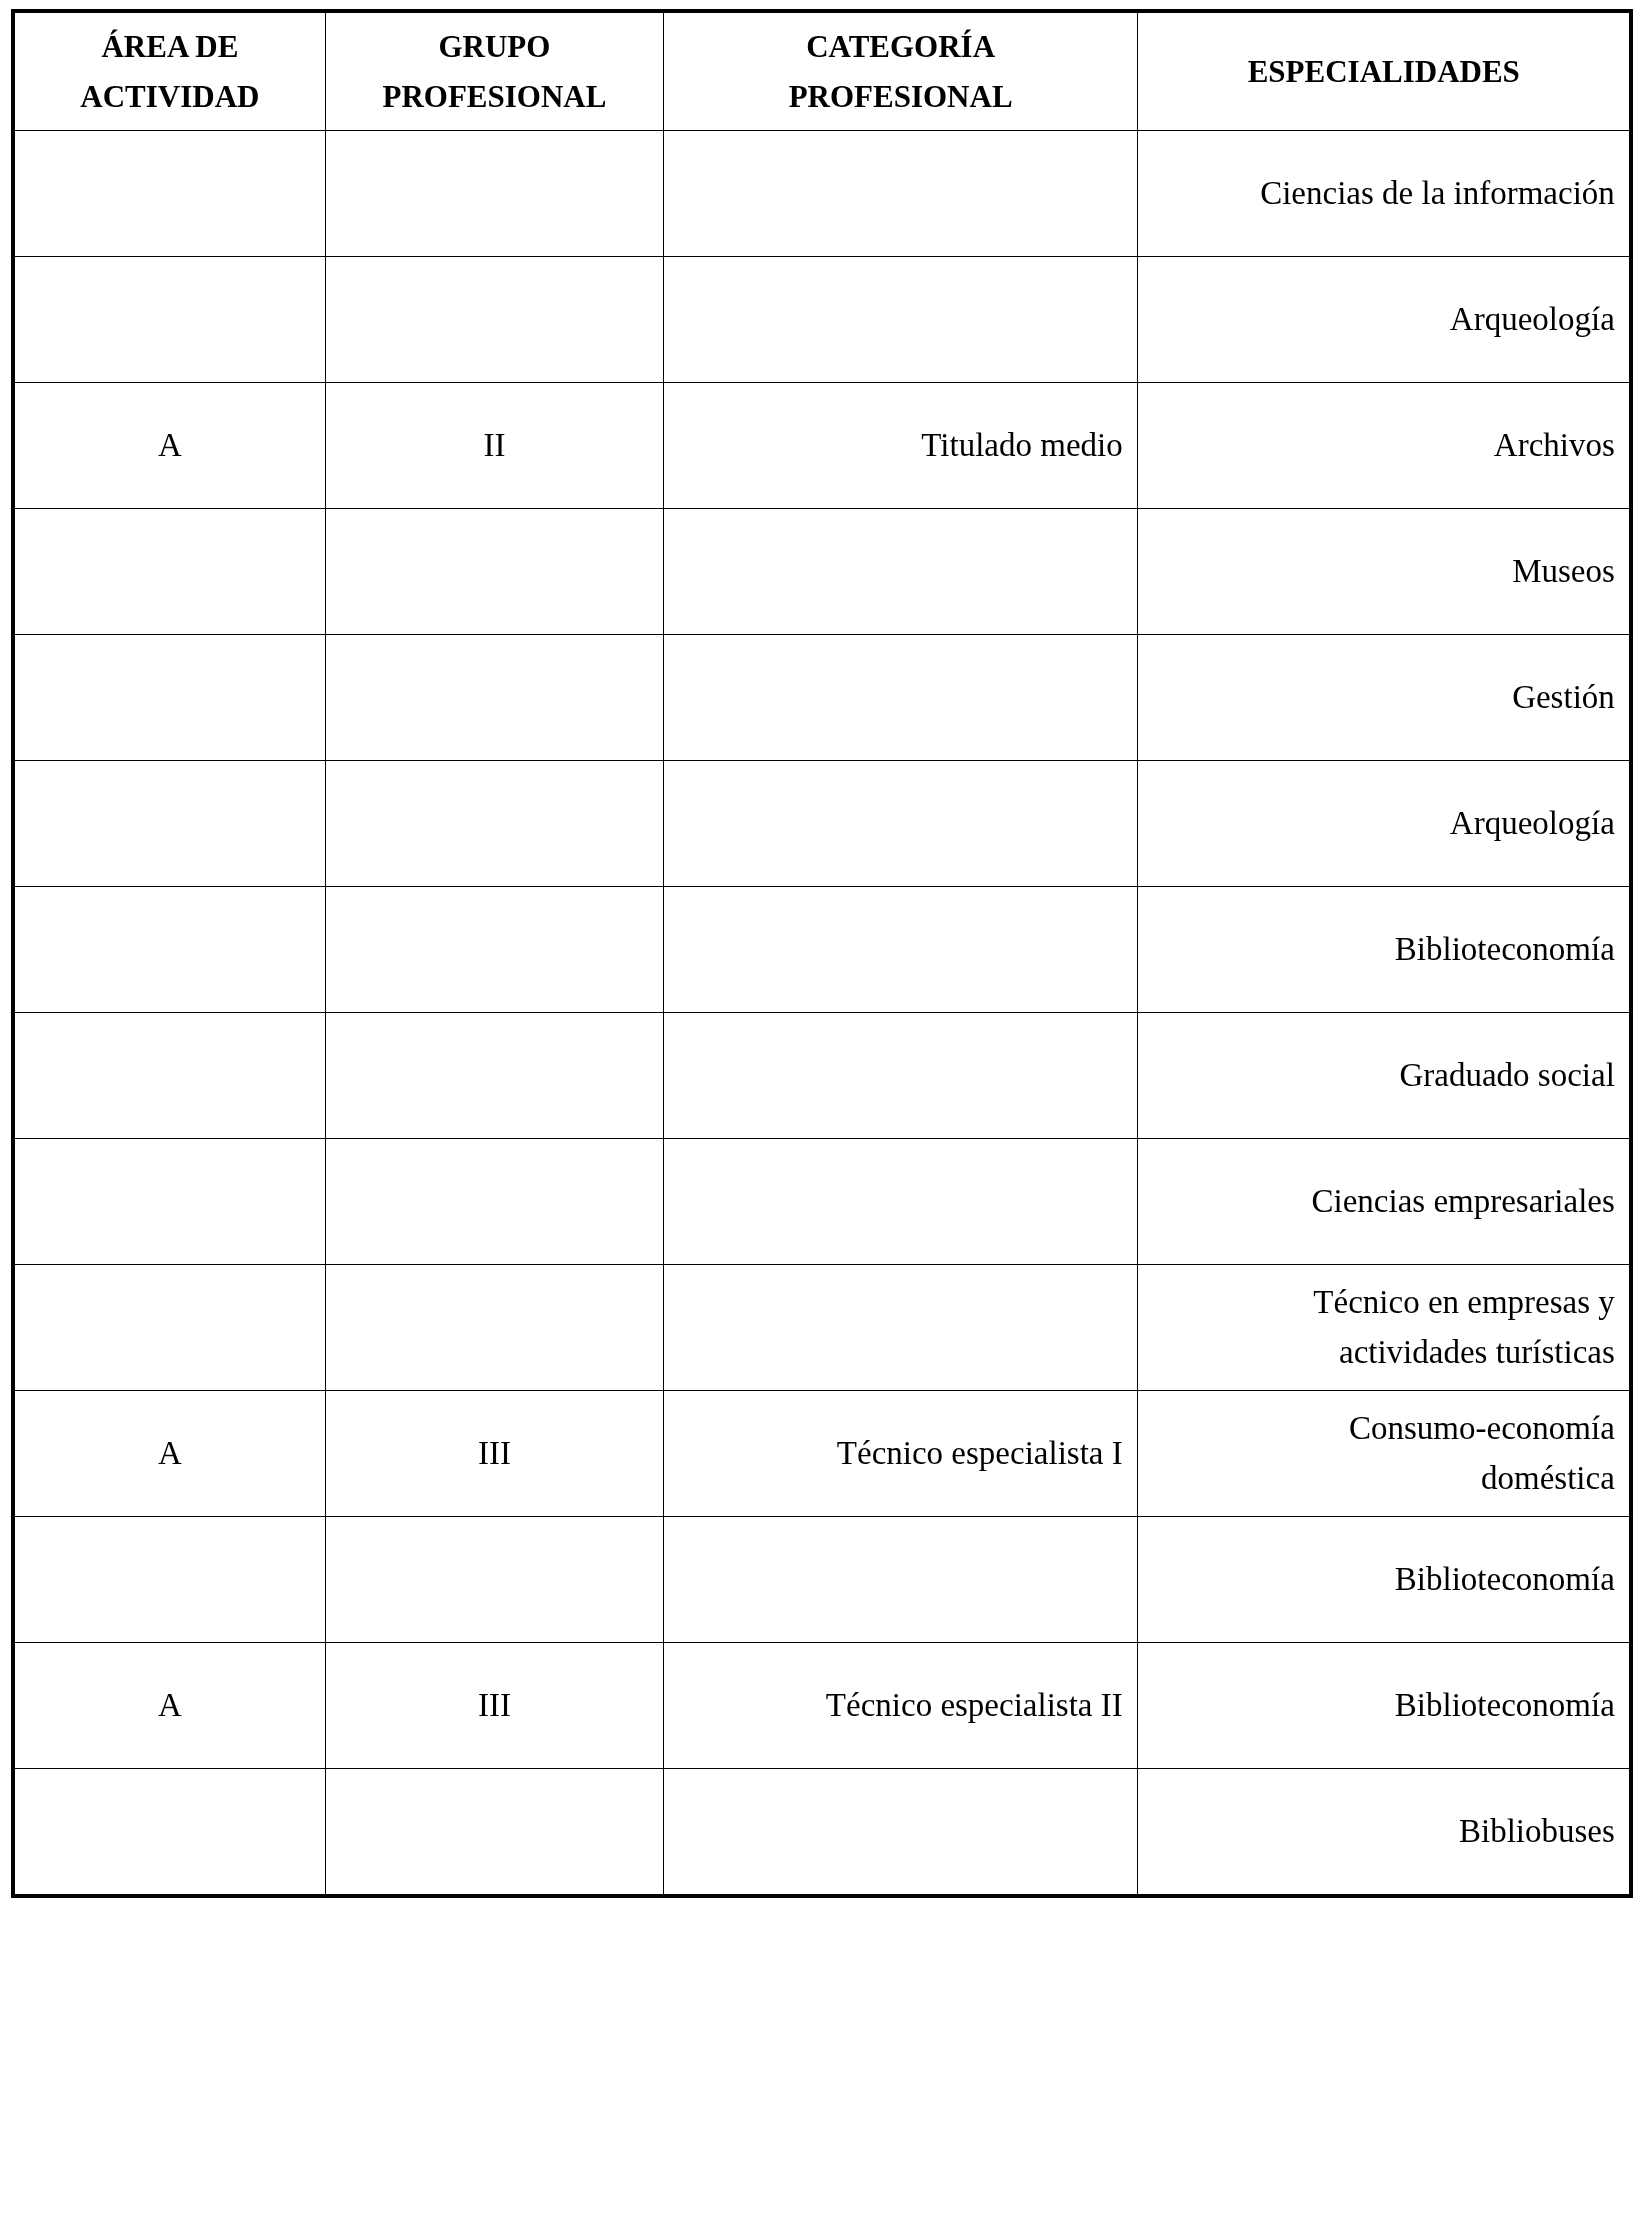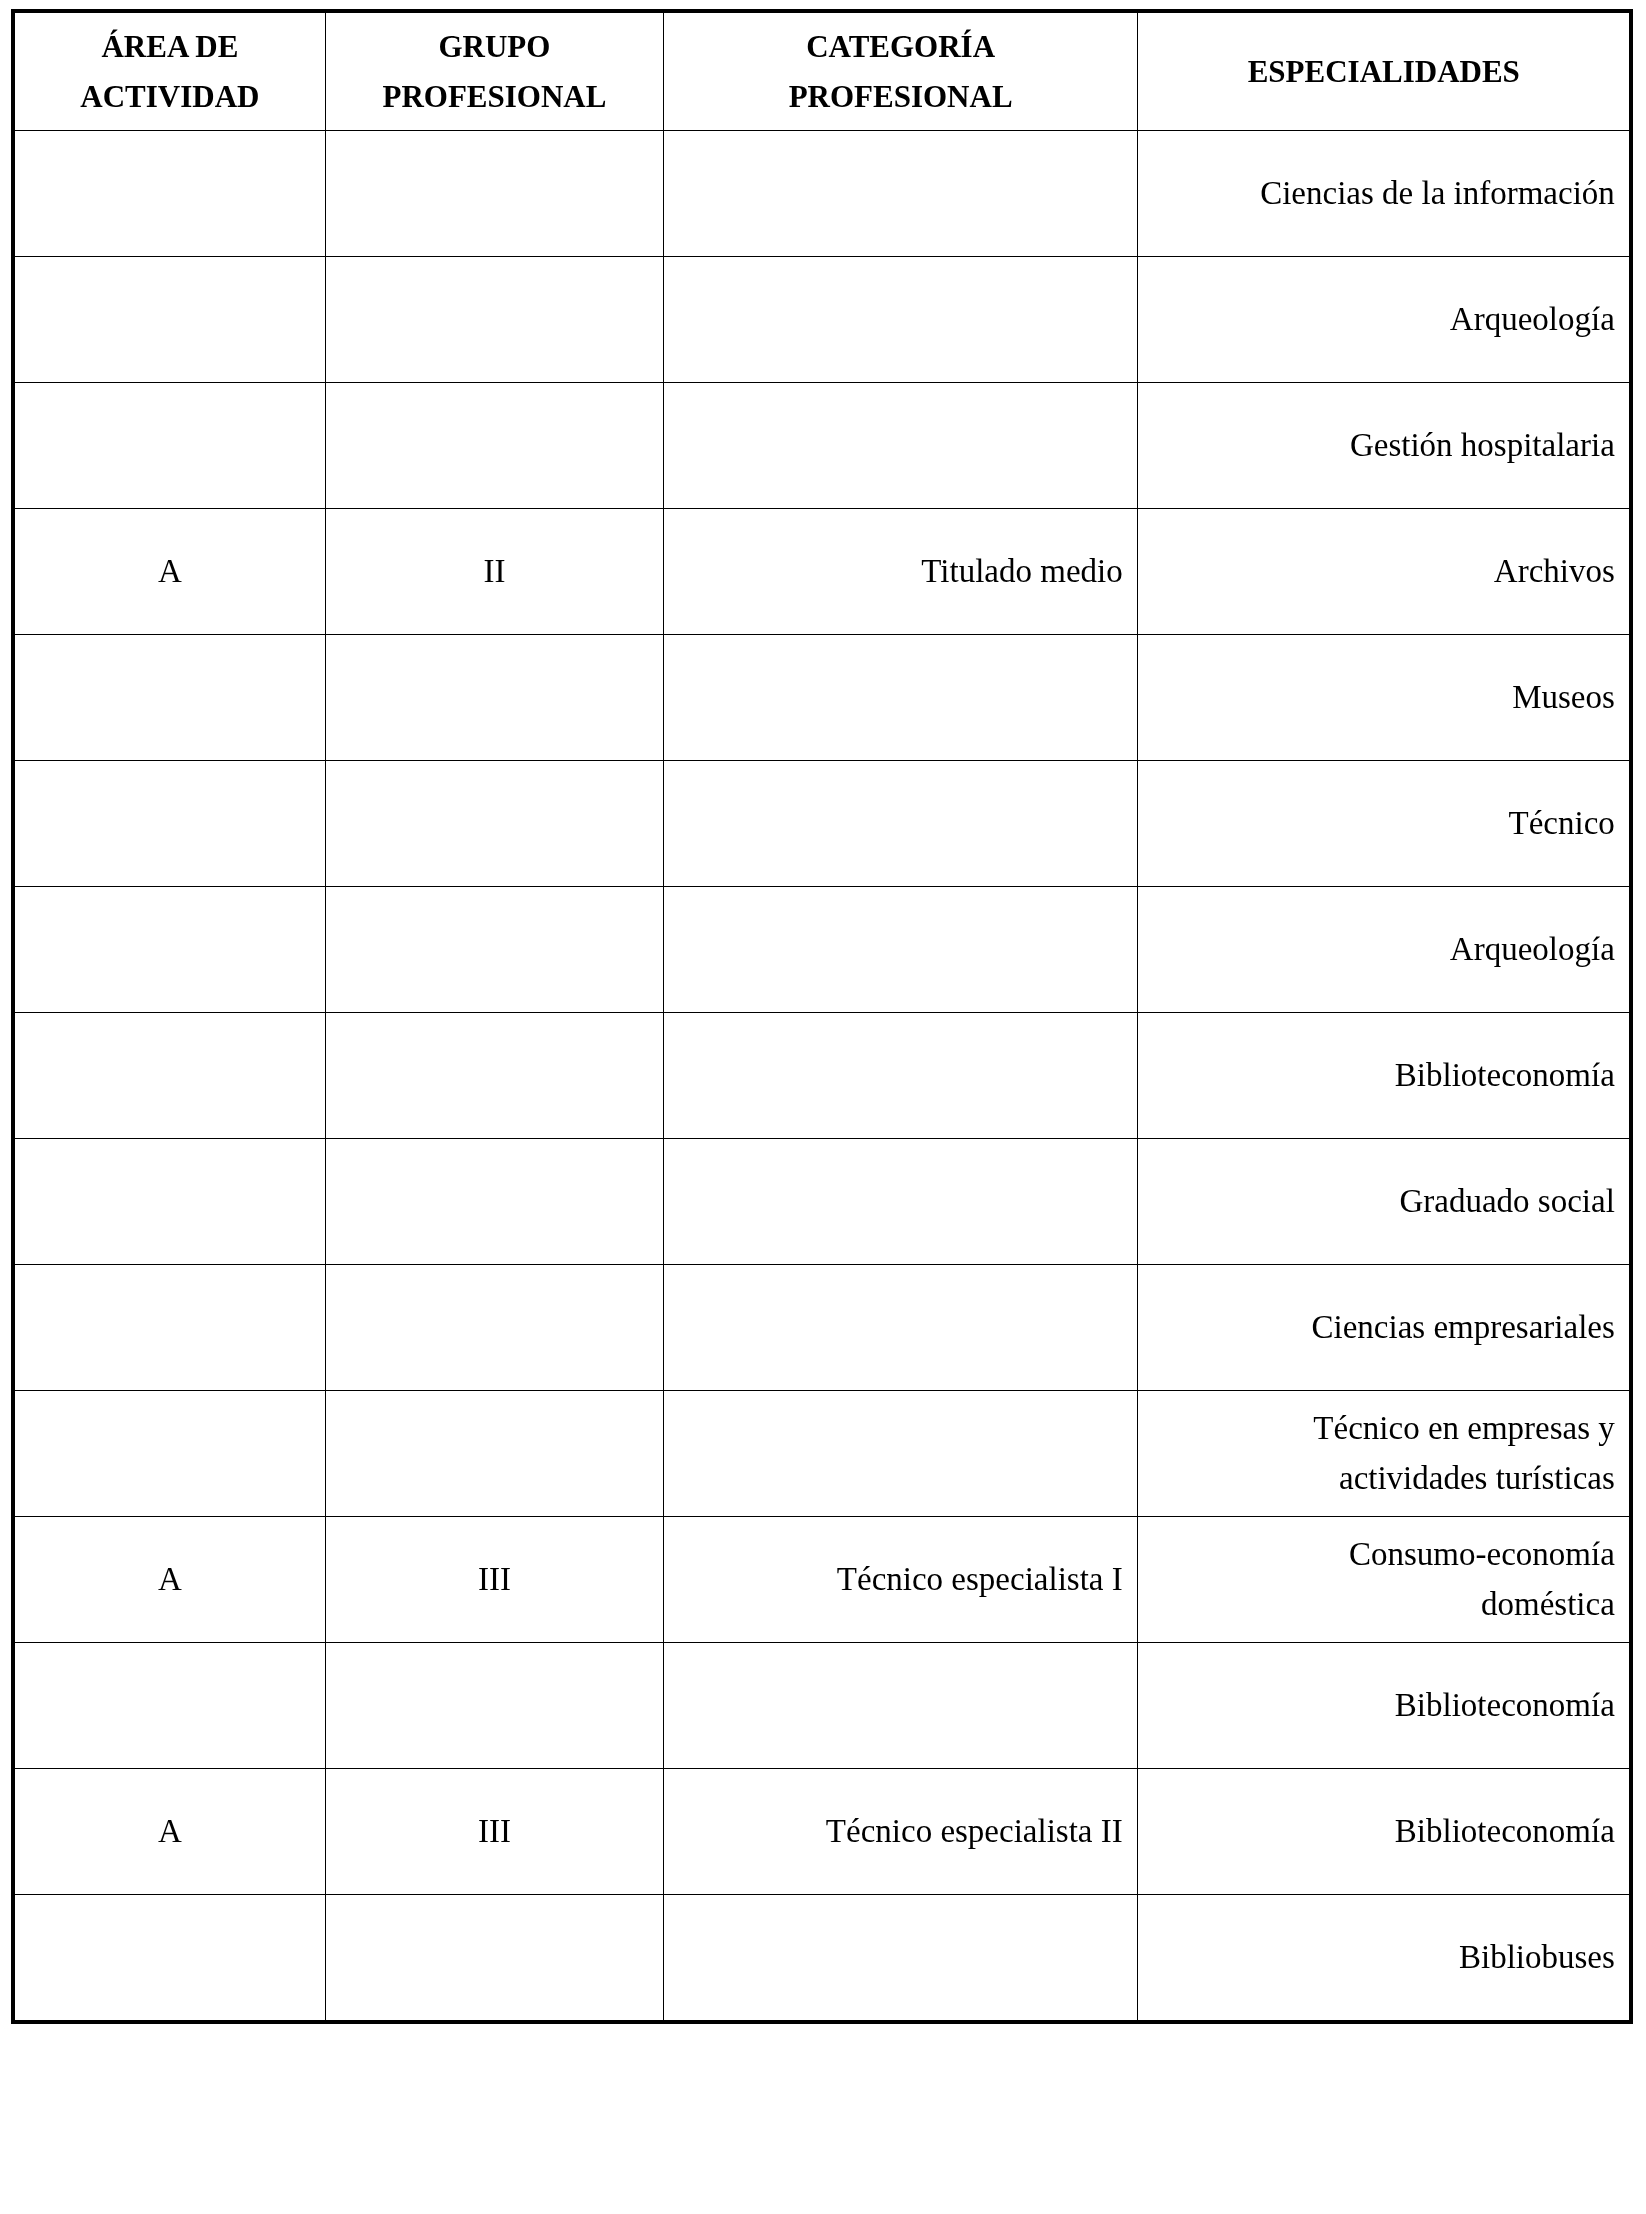--- a/index.html
+++ b/index.html
@@ -83,42 +83,36 @@
           <td class="col-2"></td>
           <td class="col-3">Ciencias de la información</td>
         </tr>
         <tr>
           <td class="col-0"></td>
           <td class="col-1"></td>
           <td class="col-2"></td>
           <td class="col-3">Arqueología</td>
         </tr>
         <tr>
-          <td class="col-0"></td>
-          <td class="col-1"></td>
-          <td class="col-2"></td>
-          <td class="col-3">Gestión hospitalaria</td>
-        </tr>
-        <tr>
           <td class="col-0">A</td>
           <td class="col-1">II</td>
           <td class="col-2">Titulado medio</td>
           <td class="col-3">Archivos</td>
         </tr>
         <tr>
           <td class="col-0"></td>
           <td class="col-1"></td>
           <td class="col-2"></td>
           <td class="col-3">Museos</td>
         </tr>
         <tr>
           <td class="col-0"></td>
           <td class="col-1"></td>
           <td class="col-2"></td>
-          <td class="col-3">Técnico</td>
+          <td class="col-3">Gestión</td>
         </tr>
         <tr>
           <td class="col-0"></td>
           <td class="col-1"></td>
           <td class="col-2"></td>
           <td class="col-3">Arqueología</td>
         </tr>
         <tr>
           <td class="col-0"></td>
           <td class="col-1"></td>

